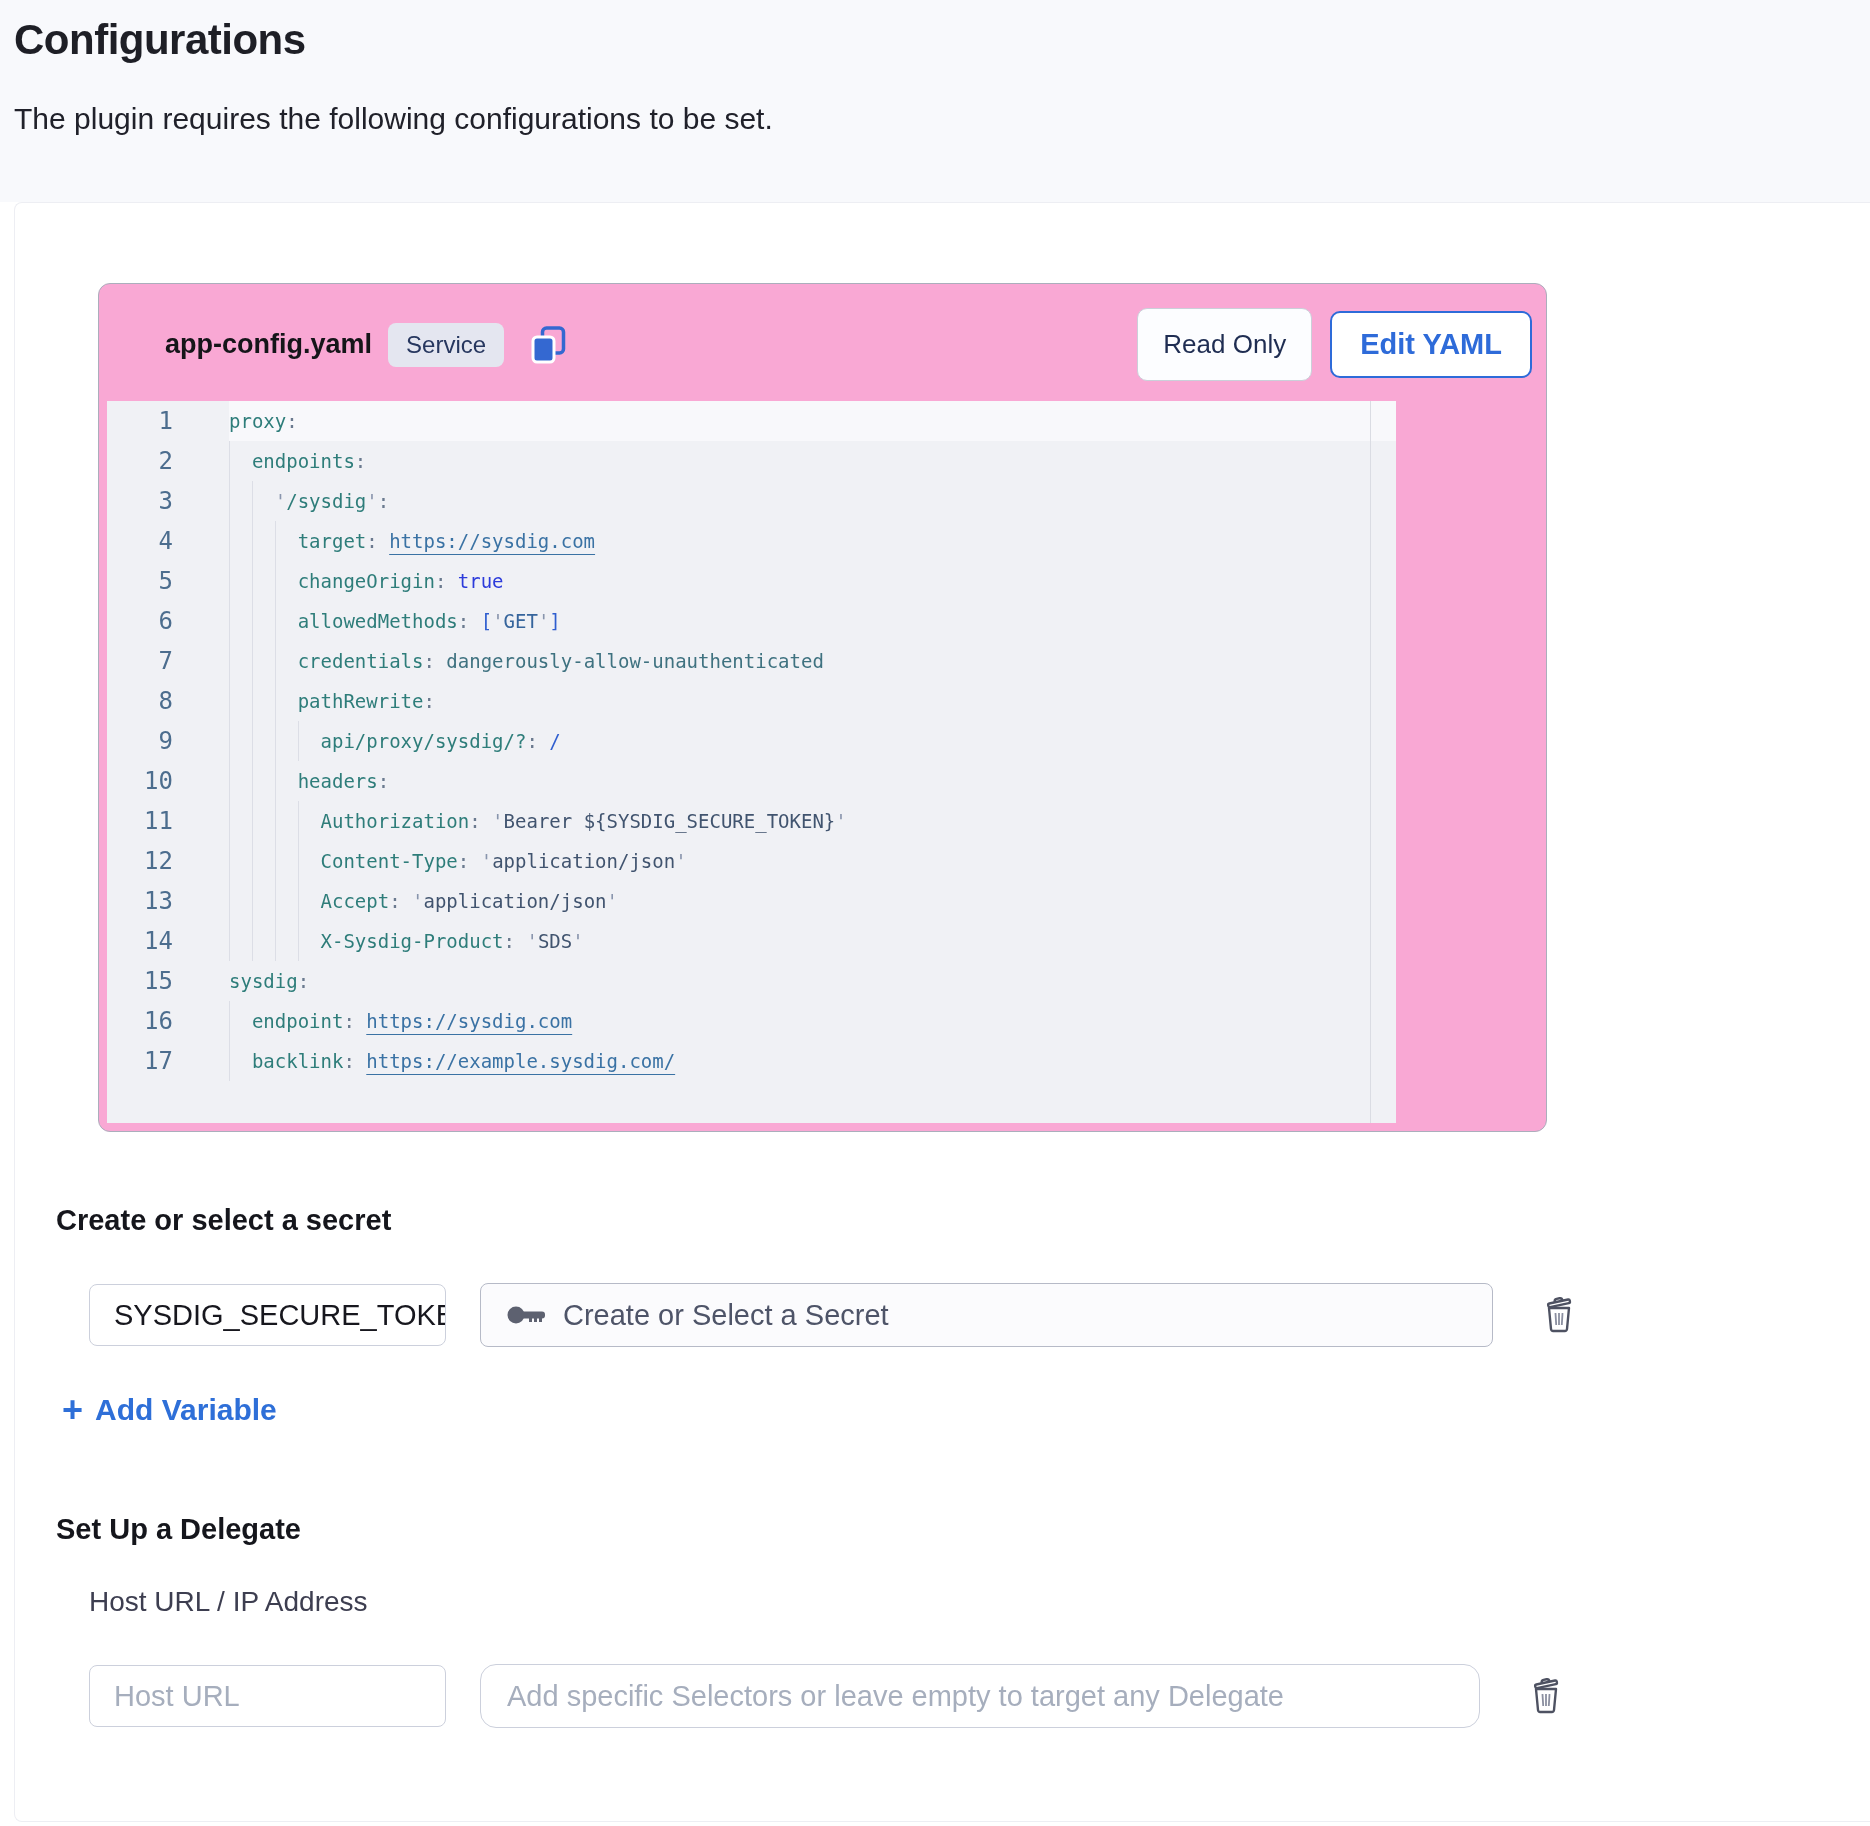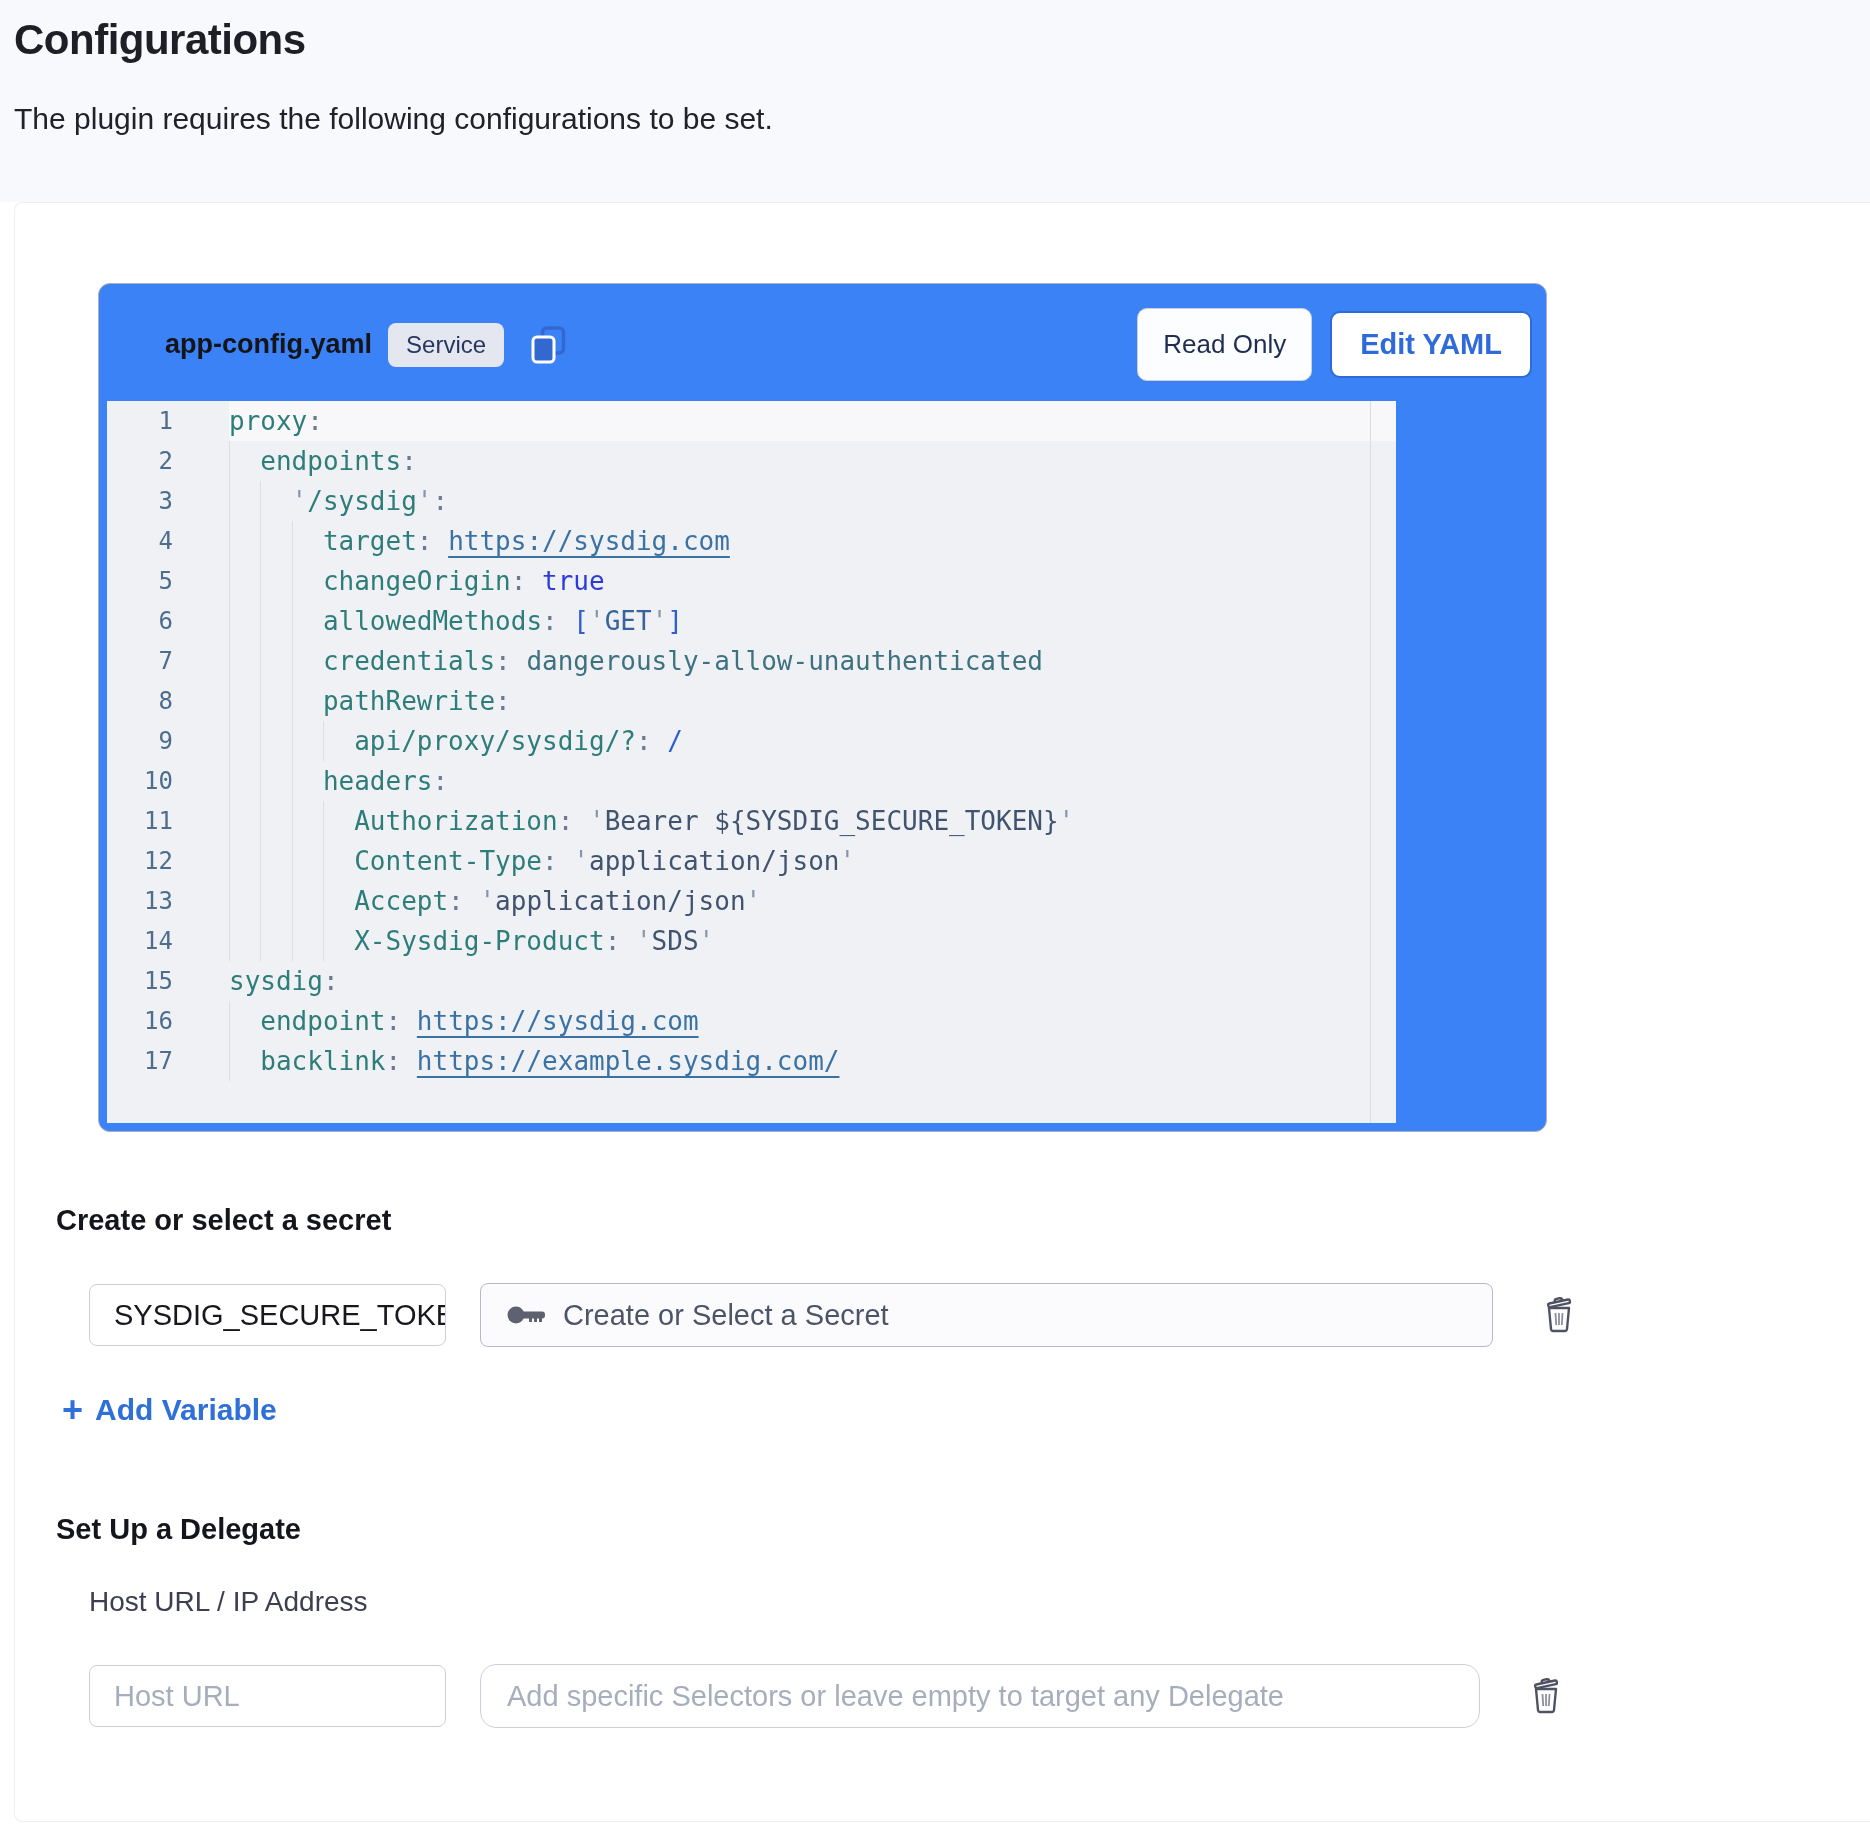--- a/index.html
+++ b/index.html
@@ -16,21 +16,21 @@
   
   .panel {
     margin-left:14px; width:1856px; height:1620px; background:#ffffff;
     border:1px solid #edeef3; border-right:none;
     border-radius:8px 0 0 8px;
     padding:80px 0 0 41px;
   }
 
   
   .yaml-card {
-    margin-left:42px; width:1449px; background:#3b82f6;
+    margin-left:42px; width:1449px; background:#f9a8d4;
     border:1px solid #abaebc; border-radius:12px;
   }
   .card-header { display:flex; align-items:center; padding:24px 14px 20px 66px; }
   .file-name { font-size:27px; font-weight:700; color:#151519; }
   .service-badge {
     margin-left:16px; font-size:24px; color:#27375f; background:#e4e6f0;
     padding:8px 18px; border-radius:8px;
   }
   .copy-btn { margin-left:26px; background:none; border:none; cursor:pointer; height:40px; }
   .hdr-spacer { flex:1; }
@@ -50,21 +50,21 @@
     padding:0 0 42px 0; overflow:hidden;
   }
   .scroll-divider { position:absolute; top:0; bottom:0; right:25px; width:1px; background:#dadce3; }
   .cl { display:flex; }
   .ln {
     flex:0 0 122px; text-align:right; padding-right:56px;
     font-family:"DejaVu Sans Mono", monospace; font-size:24px; line-height:40px; color:#4c6d8e;
   }
   .lt {
     flex:1; white-space:pre; font-family:"DejaVu Sans Mono", monospace;
-    font-size:26px; line-height:40px; color:#35607a; padding-right:30px;
+    font-size:19px; line-height:40px; color:#35607a; padding-right:30px;
   }
   .cl.active .lt { background:#f8f8fb; }
   .ig { display:inline-block; width:2ch; border-left:1px solid #dcdee6; }
   .tk-key    { color:#2e7d7a; }
   .tk-colon  { color:#6b7a8f; }
   .tk-link   { color:#3a72a4; text-decoration:underline; text-underline-offset:6px; cursor:pointer; }
   .tk-bool   { color:#2c3bdb; }
   .tk-bracket{ color:#2f5ecf; }
   .tk-quote  { color:#8995ad; }
   .tk-strblue{ color:#36659c; }

